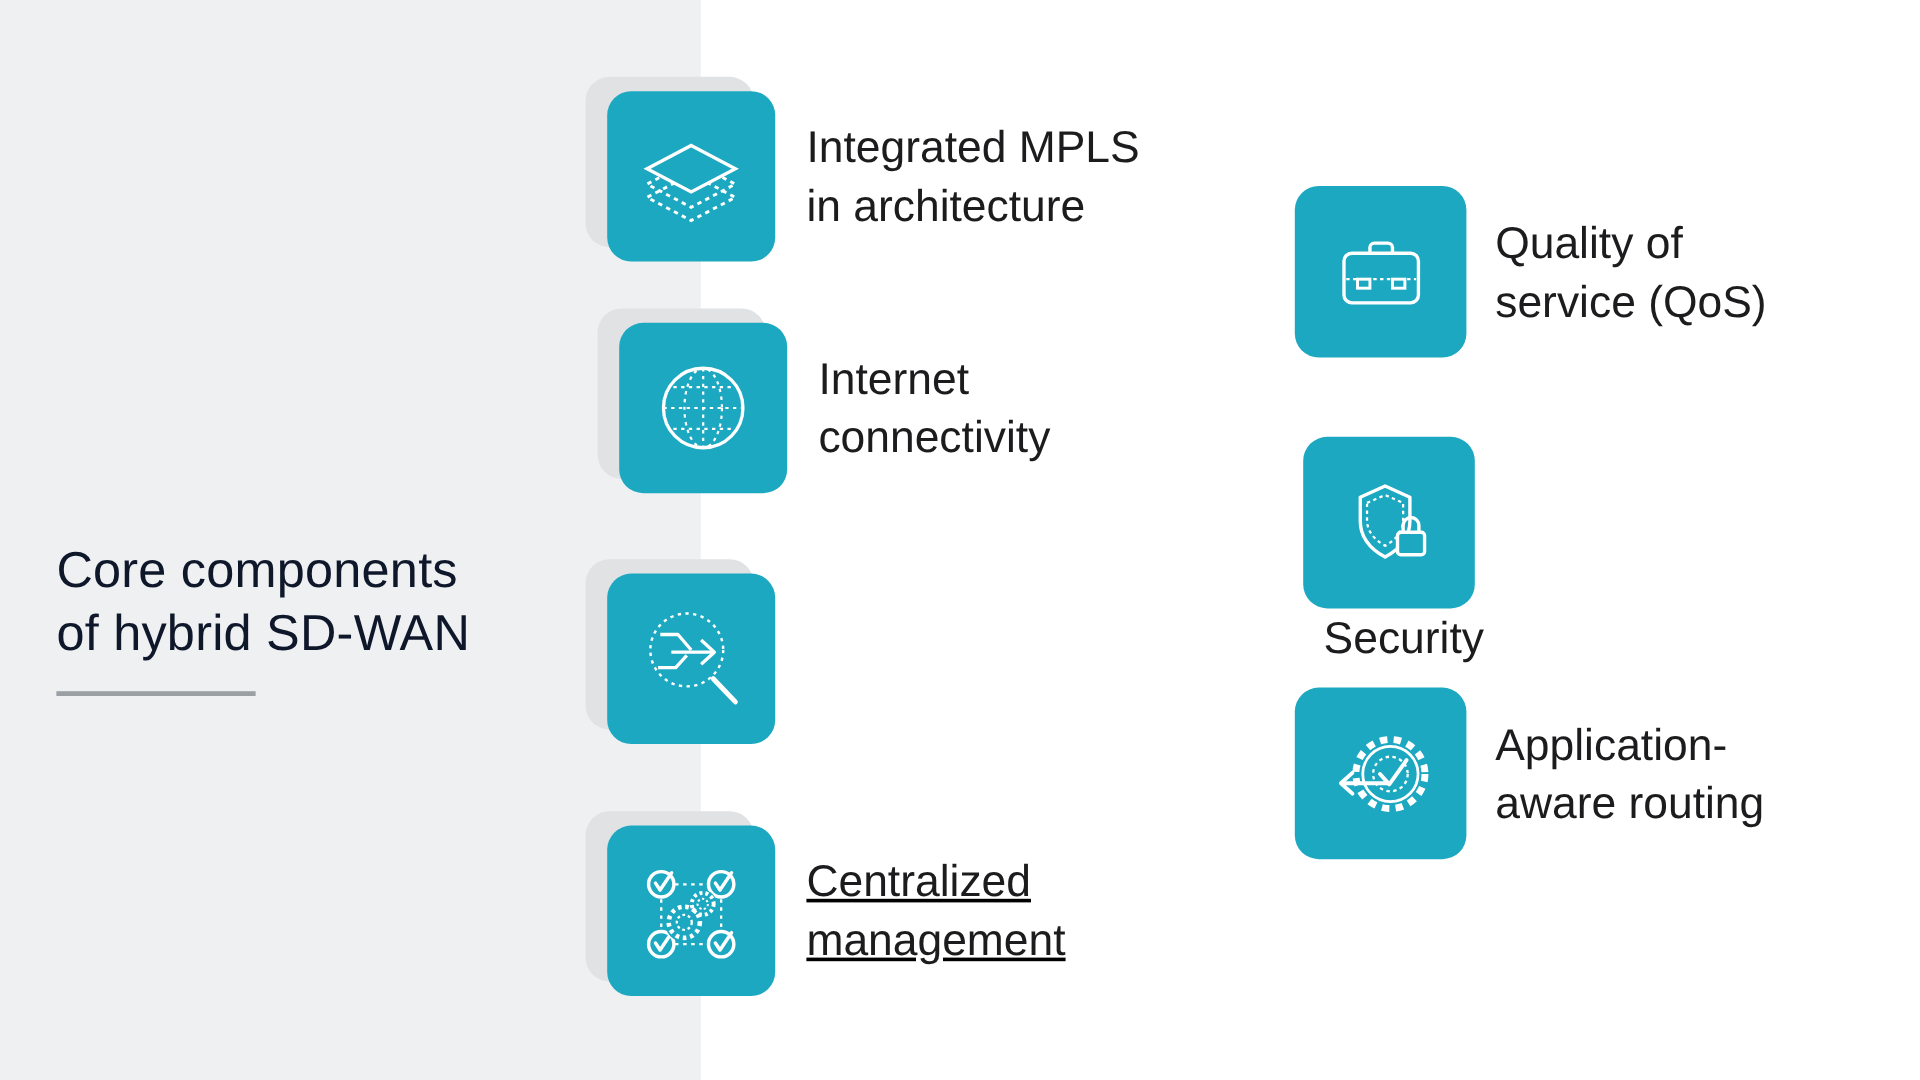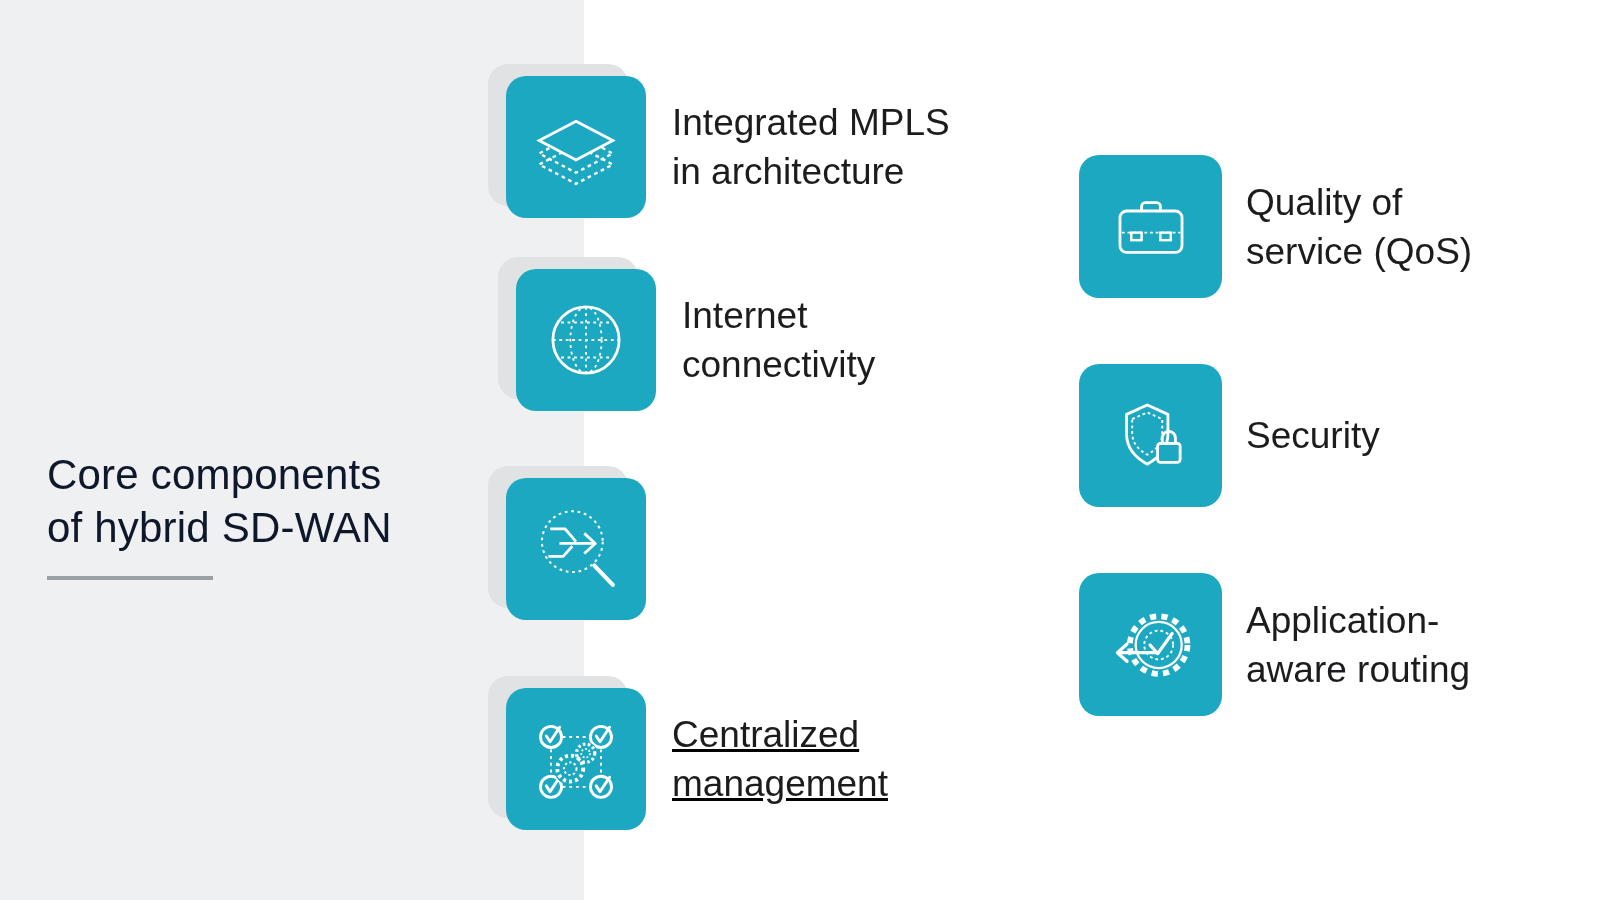--- a/index.html
+++ b/index.html
@@ -32,21 +32,21 @@
   .tile svg{display:block;}
   .row-label{
     color:#1c1c1e;font-size:37px;line-height:49px;white-space:nowrap;
   }
   .feature-row.leftcol .row-label{margin-left:26px;}
   .feature-row.leftcol{left:506px;}
   .feature-row.rightcol{left:1079px;}
   .feature-row.leftcol .row-label{margin-left:26px;}
   
   #row-l0{top:76px;justify-content:space-between;}  #row-l1{top:269px;padding-left:10px;}  #row-l2{top:478px;}  #row-l3{top:688px;text-decoration:underline;}
-  #row-r0{top:155px;} #row-r1{top:364px;}  #row-r2{top:573px;}
+  #row-r0{top:155px;} #row-r1{top:364px;flex-direction:column;}  #row-r2{top:573px;}
   .feature-row.leftcol .row-label{margin-left:26px;}
   .feature-row .row-label{margin-left:26px;}
   .feature-row.rightcol .row-label{margin-left:24px;}
 </style>
 </head>
 <body>
 
 <div class="canvas">
 
   <div class="left-panel"></div>

